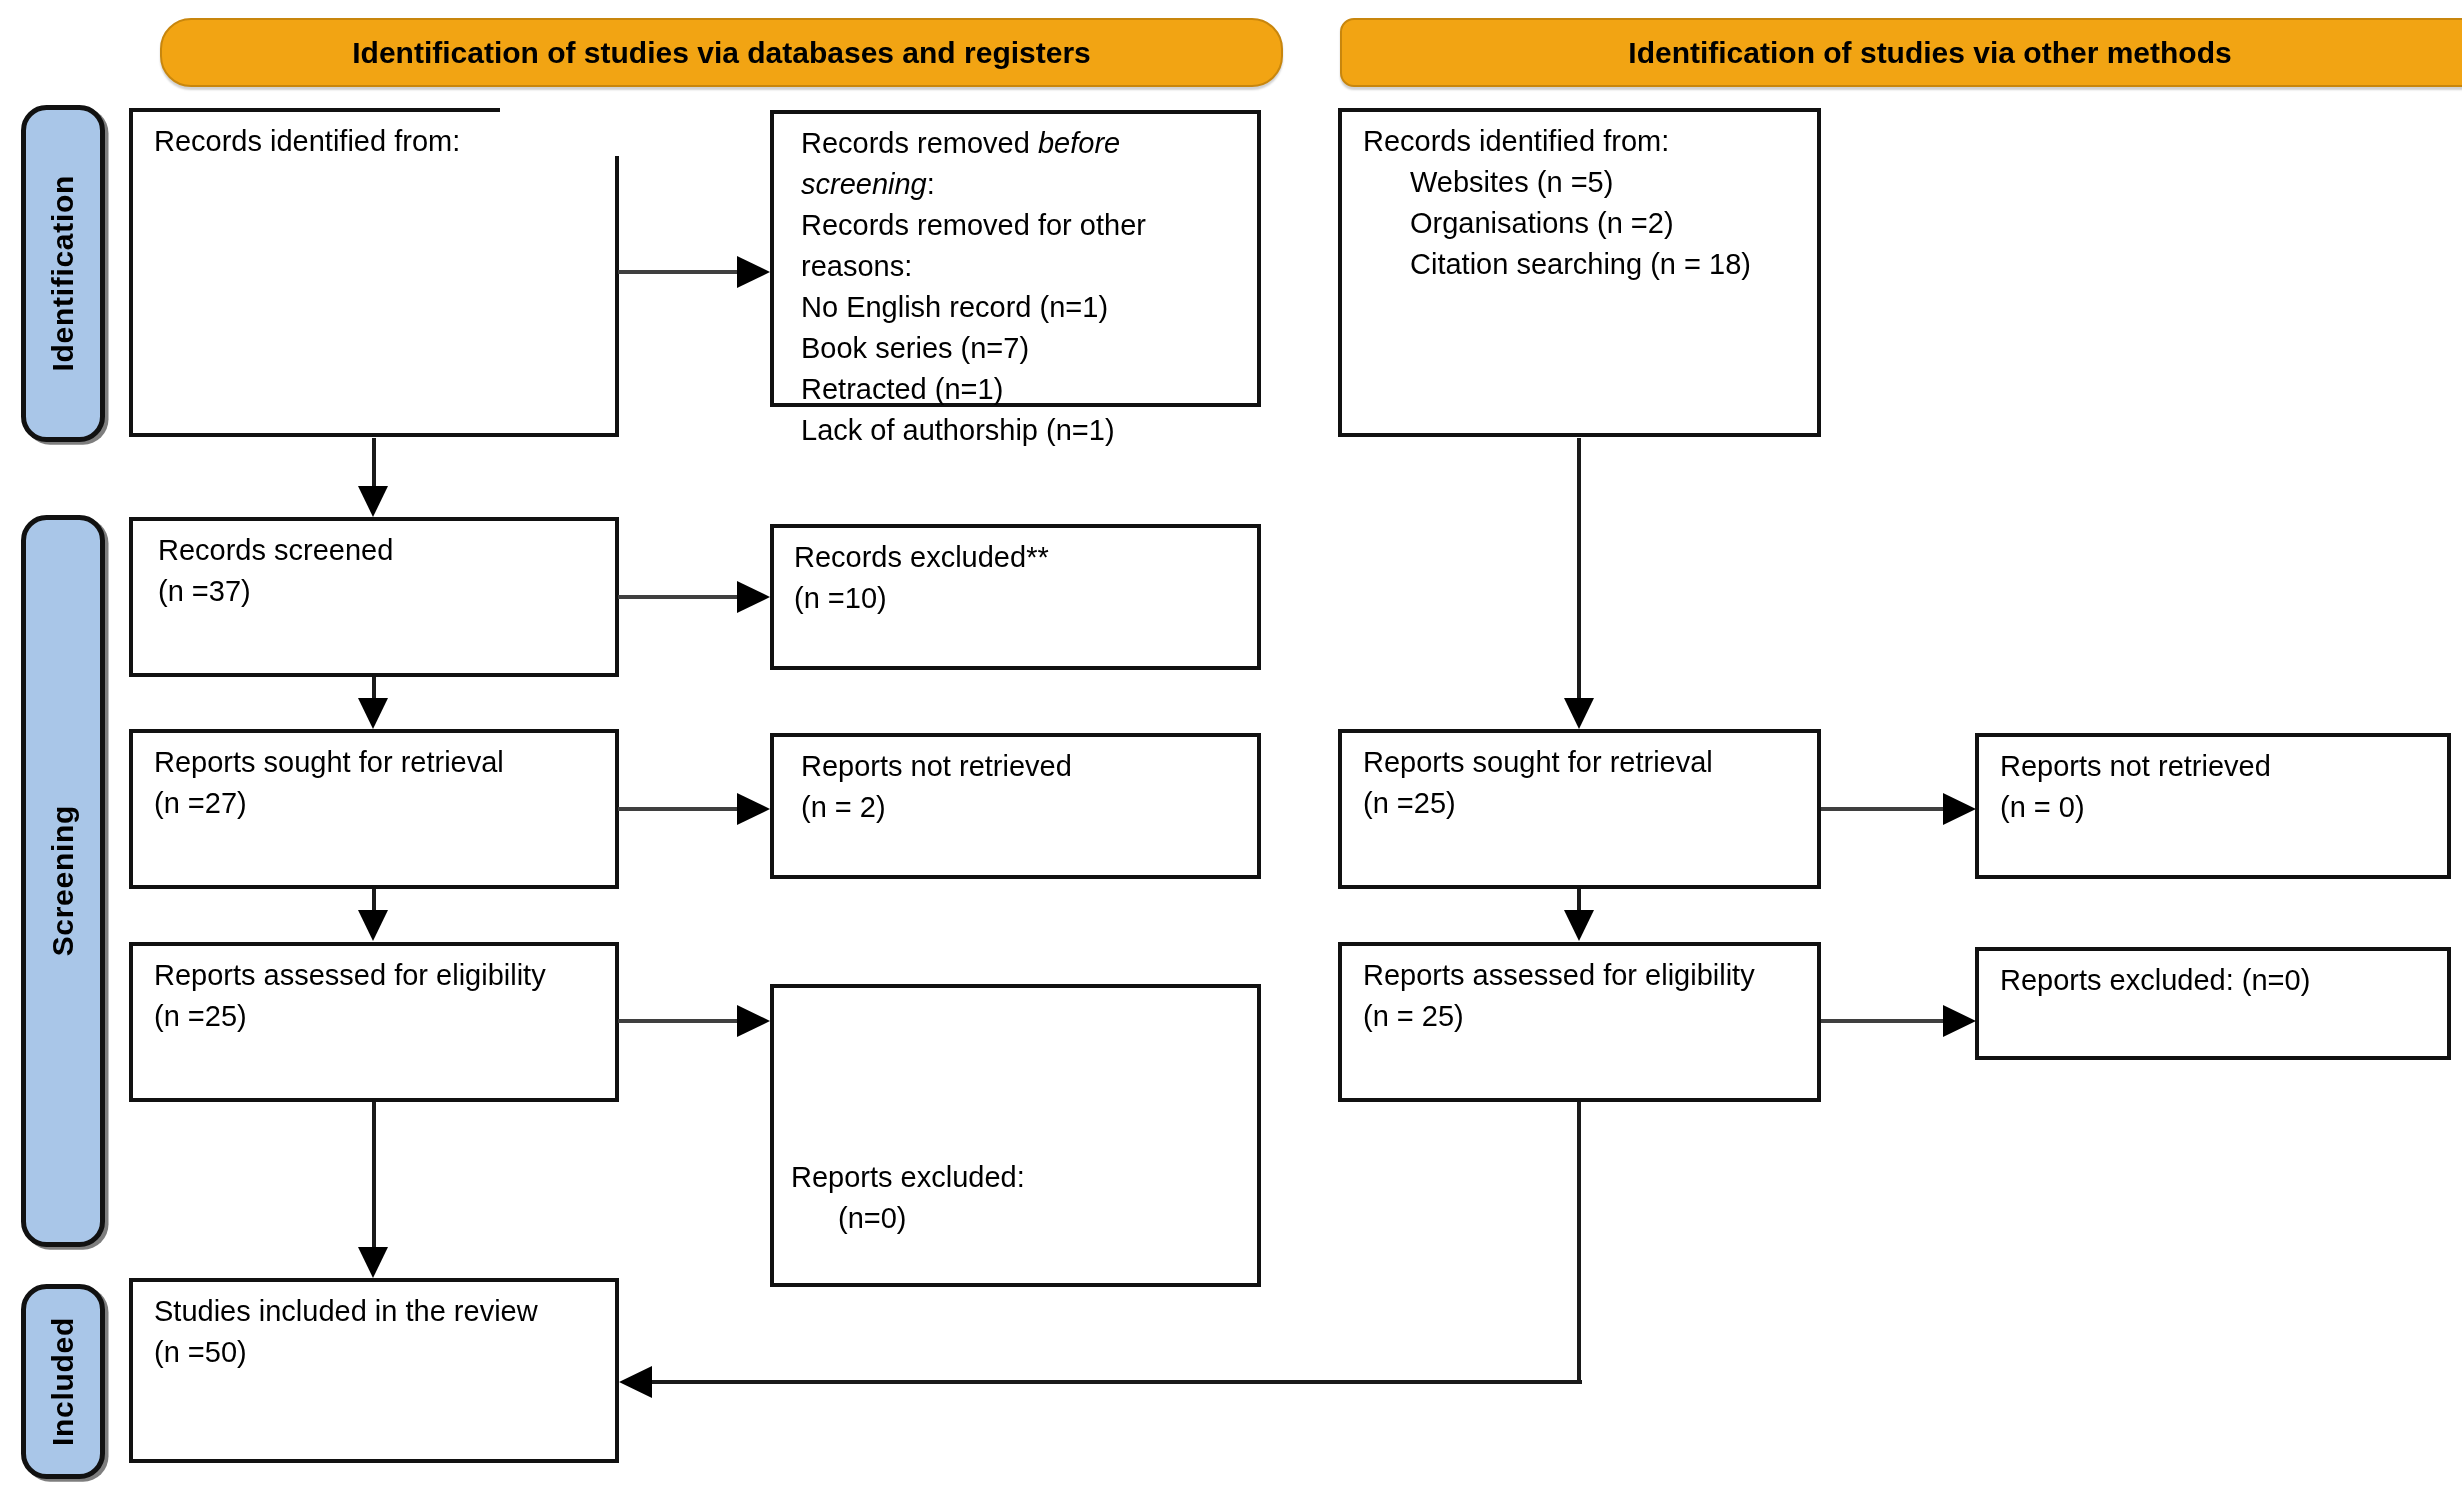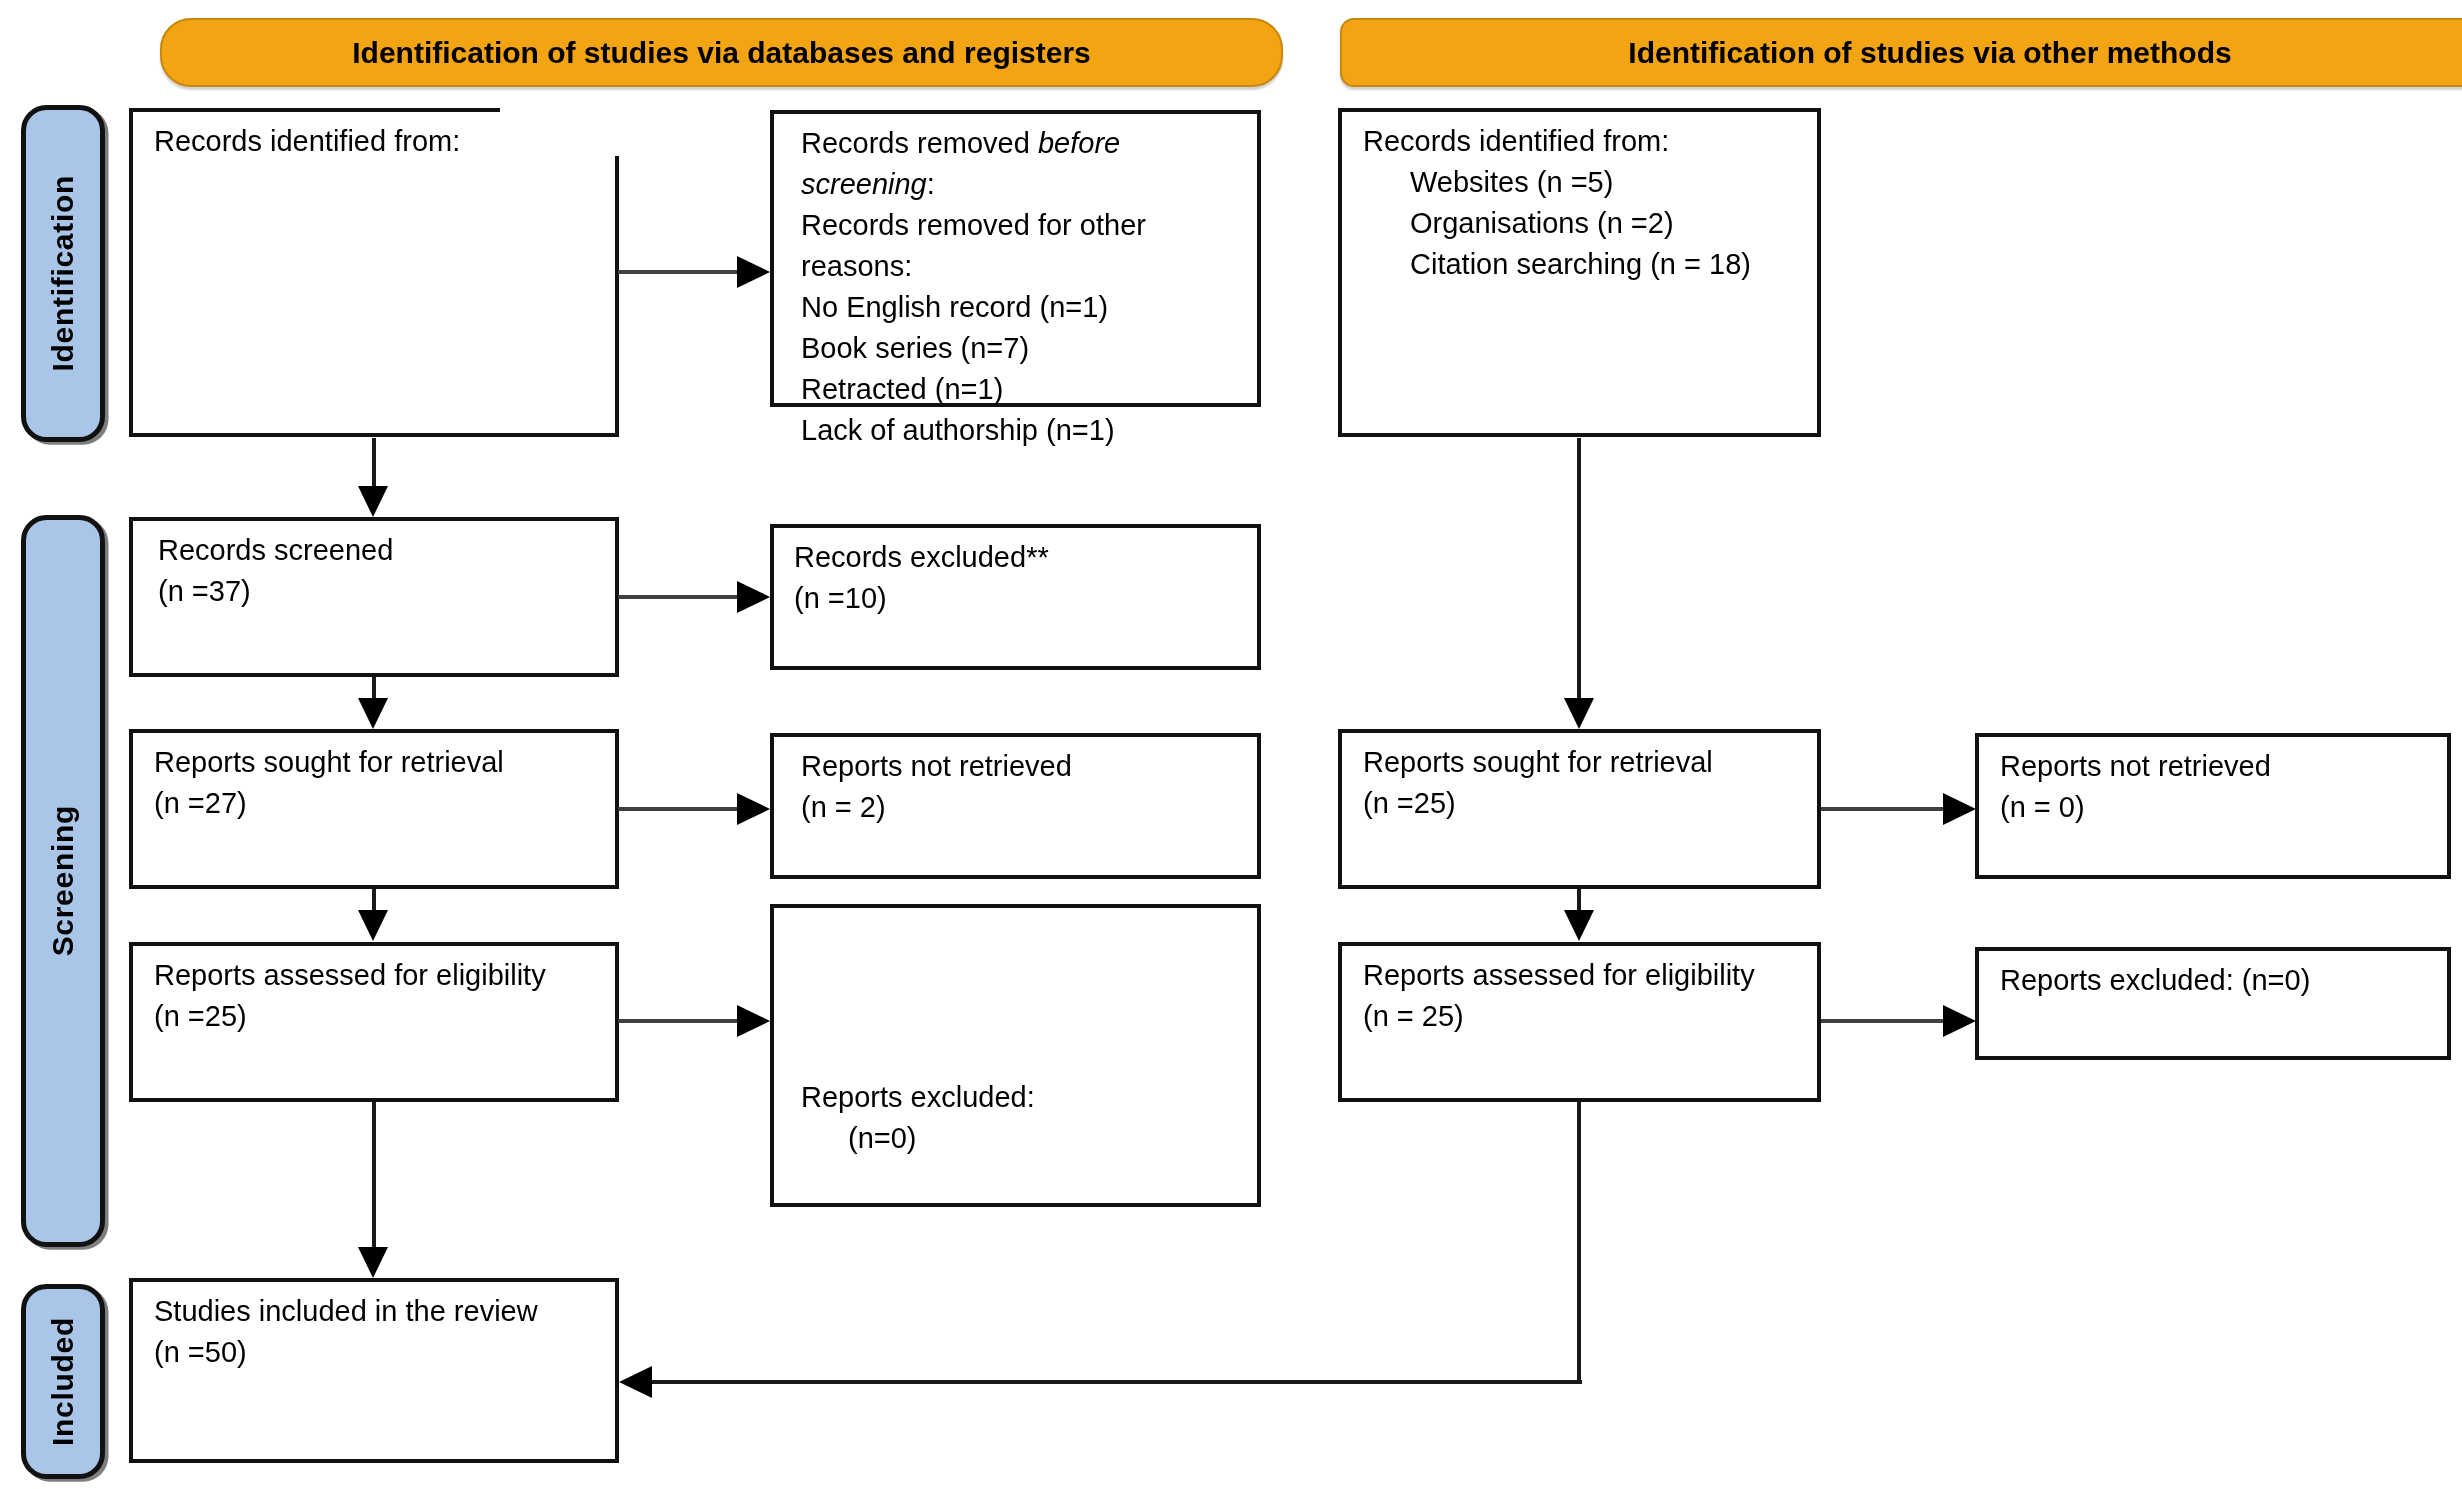--- a/index.html
+++ b/index.html
@@ -132,21 +132,21 @@
   </div>
   <div class="box" style="left:1975px; top:733px; width:476px; height:146px;">
     <div>Reports not retrieved</div>
     <div>(n = 0)</div>
   </div>
 
   <div class="box" style="left:129px; top:942px; width:490px; height:160px;">
     <div>Reports assessed for eligibility</div>
     <div>(n =25)</div>
   </div>
-  <div class="box tall-offset" style="left:770px; top:904px; width:491px; height:303px; padding-left:27px;">
+  <div class="box tall-offset" style="left:770px; top:984px; width:491px; height:303px; padding-left:17px;">
     <div>Reports excluded:</div>
     <div class="indent">(n=0)</div>
   </div>
   <div class="box" style="left:1338px; top:942px; width:483px; height:160px;">
     <div>Reports assessed for eligibility</div>
     <div>(n = 25)</div>
   </div>
   <div class="box" style="left:1975px; top:947px; width:476px; height:113px;">
     <div>Reports excluded: (n=0)</div>
   </div>

